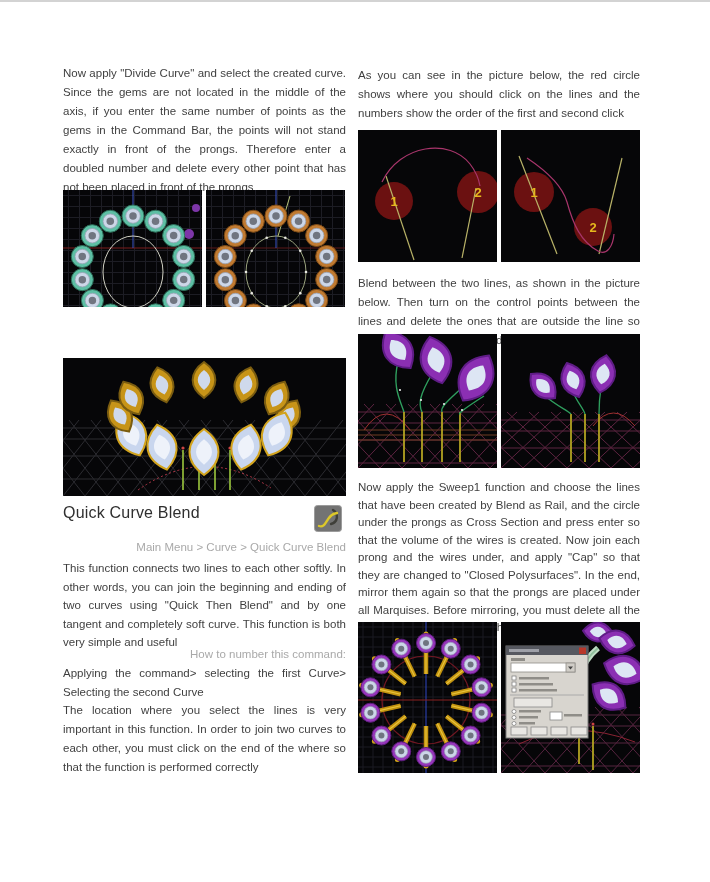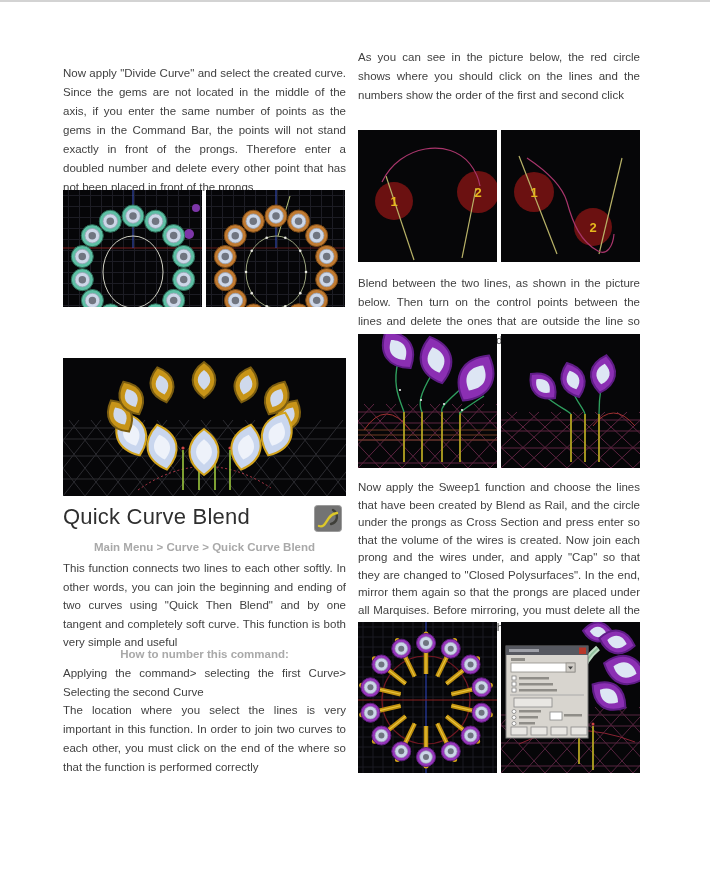--- a/index.html
+++ b/index.html
@@ -3,23 +3,23 @@
 <meta charset="utf-8">
 <style>
   html,body{margin:0;padding:0;background:#ffffff;}
   .page{position:relative;width:710px;height:882px;background:#ffffff;overflow:hidden;
         font-family:"Liberation Sans",sans-serif;}
   .topstrip{position:absolute;top:0;left:0;width:710px;height:2px;background:#d3d3d3;}
   .blk{position:absolute;margin:0;color:#3f3f3f;font-size:11.5px;line-height:19px;
        text-align:justify;}
   .colL{left:63px;width:283px;}
   .colR{left:358px;width:282px;}
-  .muted{color:#a9a9a9;text-align:center;font-weight:bold;}
+  .muted{color:#a9a9a9;text-align:right;}
   .lh17{line-height:17.5px;}
-  h1.sect{position:absolute;left:63px;margin:0;font-size:22px;font-weight:400;
+  h1.sect{position:absolute;left:63px;margin:0;font-size:16px;font-weight:400;
           color:#2f2f2f;letter-spacing:.2px;}
   .figrow{position:absolute;display:flex;gap:4px;}
   .figabs{position:absolute;}
   svg{display:block;}
   .figlabel{position:absolute;transform:translate(-50%,-50%);font-weight:700;
             font-size:13px;color:#e5b71d;line-height:1;}
 </style>
 </head>
 <body>
 
@@ -334,21 +334,21 @@
       <path d="M 19 5 C 25 9 24 17 17 19" fill="none" stroke="#3f3f39" stroke-width="2.4" stroke-linecap="round"></path>
       <path d="M 5 21 C 13 24 12 9 23 8" fill="none" stroke="#dcc72a" stroke-width="2.4" stroke-linecap="round"></path>
     </svg>
 
   <p class="blk colL muted" style="top:538px">Main Menu &gt; Curve &gt; Quick Curve Blend</p>
   <p class="blk colL" style="top:559px;line-height:18.5px">This function connects two lines to each other softly. In other words, you can join the beginning and ending of two curves using "Quick Then Blend" and by one tangent and completely soft curve. This function is both very simple and useful</p>
   <p class="blk colL muted" style="top:645px">How to number this command:</p>
   <p class="blk colL" style="top:664px">Applying the command&gt; selecting the first Curve&gt; Selecting the second Curve</p>
   <p class="blk colL" style="top:701px">The location where you select the lines is very important in this function. In order to join two curves to each other, you must click on the end of the where so that the function is performed correctly</p>
 
-  <p class="blk colR" style="top:48px">As you can see in the picture below, the red circle shows where you should click on the lines and the numbers show the order of the first and second click</p>
+  <p class="blk colR" style="top:66px">As you can see in the picture below, the red circle shows where you should click on the lines and the numbers show the order of the first and second click</p>
 
   <div class="figrow" style="left:358px;top:130px">
     <svg id="figR1a" width="139" height="132">
         <rect x="0" y="0" width="139" height="132" fill="#060608"></rect>
         <circle cx="36" cy="71" r="19" fill="#6b1111"></circle>
         <circle cx="120" cy="62" r="21" fill="#6b1111"></circle>
         <line x1="28" y1="46" x2="56" y2="130" stroke="#b9b368" stroke-width="1.2"></line>
         <line x1="118" y1="58" x2="104" y2="128" stroke="#b9b368" stroke-width="1.2"></line>
         <path d="M 24 52 C 42 14 92 8 112 34 C 119 43 121 50 122 56" fill="none" stroke="#a8356b" stroke-width="1.2"></path>
       </svg>

